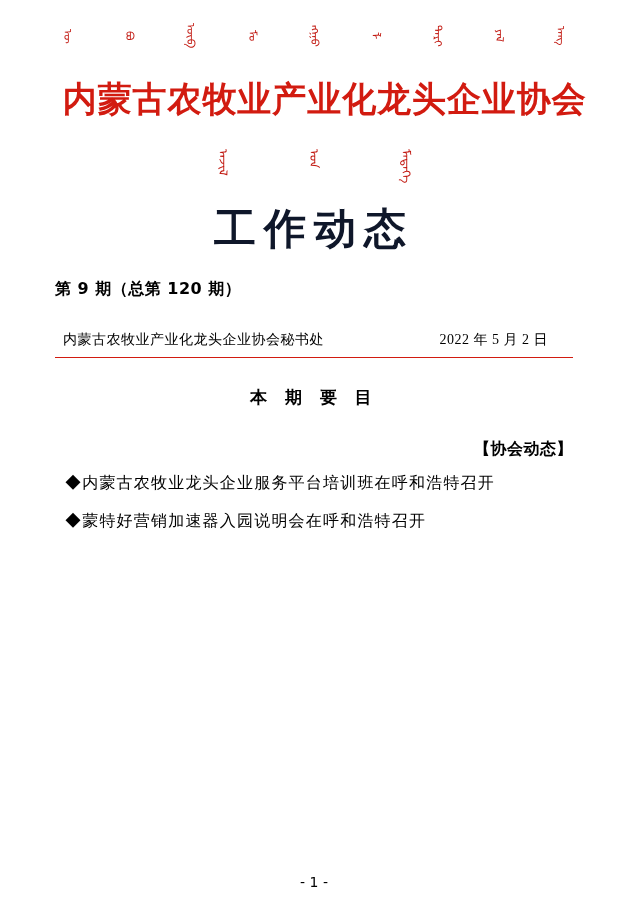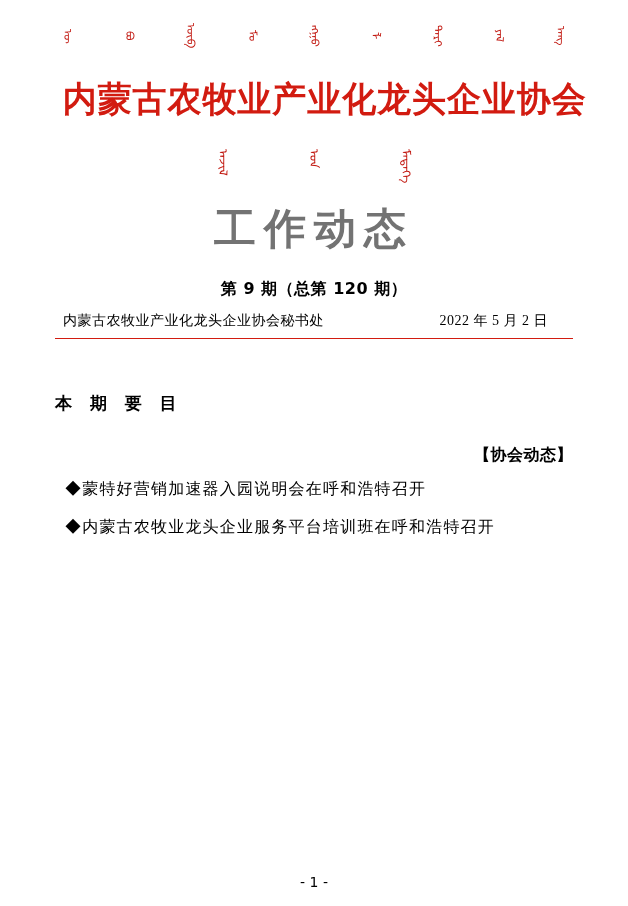--- a/index.html
+++ b/index.html
@@ -75,66 +75,65 @@
     margin-top: 26px;
   }
 
   .mongolian-mid .mong-glyph {
     height: 40px;
     font-size: 13px;
   }
 
   .sub-title {
     text-align: center;
-    color: #737373;
+    color: #0f172a;
     font-family: "DejaVu Sans", sans-serif;
     font-weight: bold;
     font-size: 42px;
     letter-spacing: 8px;
     margin-top: 12px;
   }
 
   .issue-line {
-    text-align: center;
     font-family: "DejaVu Sans", sans-serif;
     font-weight: bold;
     font-size: 16px;
     margin-top: 22px;
     letter-spacing: 0.5px;
   }
 
   .meta-line {
     display: flex;
     justify-content: space-between;
     align-items: baseline;
     font-size: 14px;
-    margin-top: 12px;
+    margin-top: 31px;
     padding: 0 5px 0 8px;
     letter-spacing: 0.5px;
   }
 
   .meta-line .meta-right {
     padding-right: 20px;
   }
 
   .rule {
     border: none;
     border-top: 1.5px solid #d21b10;
     margin: 8px 0 0 0;
     height: 0;
   }
 
   
   .contents-heading {
-    text-align: left;
+    text-align: center;
     font-family: "DejaVu Sans", sans-serif;
     font-weight: bold;
     font-size: 17px;
     letter-spacing: 6px;
-    margin-top: 53px;
+    margin-top: 28px;
   }
 
   .section-heading {
     font-family: "DejaVu Sans", sans-serif;
     font-weight: bold;
     font-size: 16px;
     margin-top: 30px;
     padding-left: 10px;
     letter-spacing: 0.5px;
     text-align: right;
@@ -193,18 +192,18 @@
     <span class="meta-left">内蒙古农牧业产业化龙头企业协会秘书处</span>
     <span class="meta-right">2022 年 5 月 2 日</span>
   </div>
 
   <hr class="rule">
 
   <div class="contents-heading">本 期 要 目</div>
 
   <div class="section-heading">【协会动态】</div>
 
+  <div class="toc-item">◆内蒙古农牧业龙头企业服务平台培训班在呼和浩特召开</div>
   <div class="toc-item">◆蒙特好营销加速器入园说明会在呼和浩特召开</div>
-  <div class="toc-item">◆内蒙古农牧业龙头企业服务平台培训班在呼和浩特召开</div>
 
   <div class="page-number">- 1 -</div>
 
 </div>
 
 </body></html>

